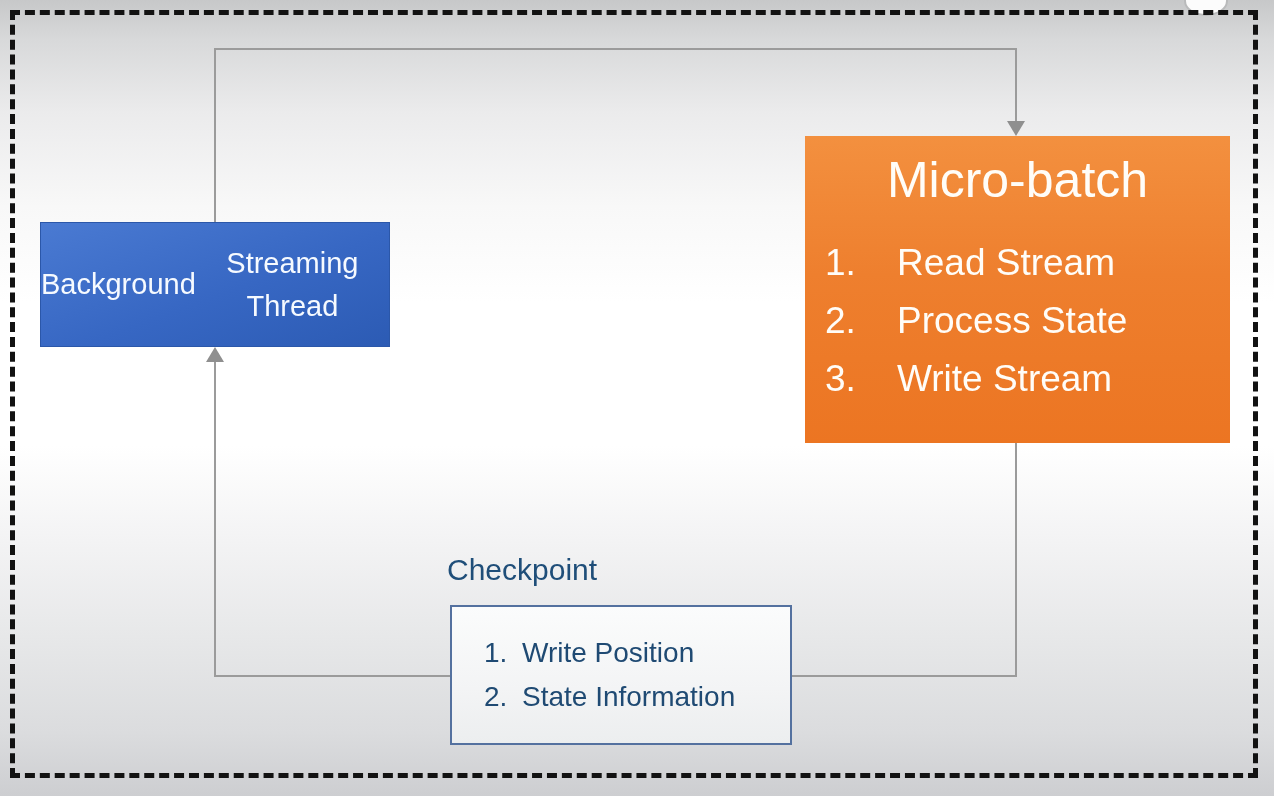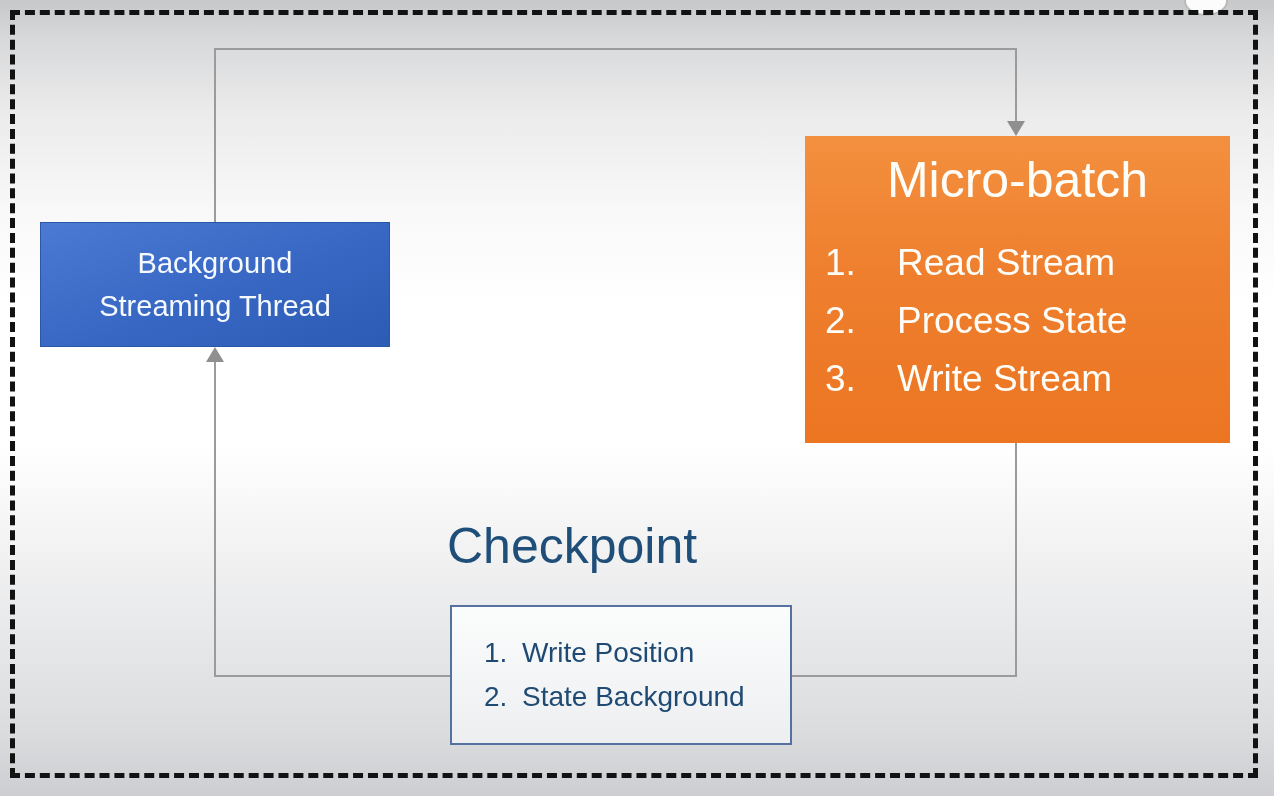--- a/index.html
+++ b/index.html
@@ -35,40 +35,40 @@
   .arrow.up{
     border-left:9px solid transparent;border-right:9px solid transparent;
     border-bottom:15px solid #8f8f8f;
   }
   
   .blue-box{
     position:absolute;left:40px;top:222px;width:350px;height:125px;
     box-sizing:border-box;z-index:2;
     background:linear-gradient(160deg,#4a7ad2 0%,#3767c3 55%,#2c5bb4 100%);
     border:1px solid #2b57a9;
-    display:flex;flex-direction:column;align-items:center;justify-content:center;
+    display:flex;flex-direction:row;align-items:center;justify-content:center;
     color:#f6faff;font-size:29px;line-height:43px;text-align:center;
   }
   
   .orange-box{
     position:absolute;left:805px;top:136px;width:425px;height:307px;
     box-sizing:border-box;z-index:2;
     background:linear-gradient(180deg,#f3903f 0%,#ee7f2e 45%,#ec7522 100%);
     color:#fffdf8;
   }
   .orange-title{
     margin-top:14px;text-align:center;font-size:50px;line-height:60px;
   }
   .orange-list{margin-top:24px;padding-left:20px;}
   .orange-item{display:flex;font-size:37px;line-height:58px;}
   .orange-item .num{width:72px;text-align:left;padding-left:0;}
   
   .checkpoint-label{
-    position:absolute;left:447px;top:524px;z-index:2;
-    color:#1f4e79;font-size:50px;line-height:44px;text-align:center;
+    position:absolute;left:447px;top:548px;z-index:2;
+    color:#1f4e79;font-size:30px;line-height:44px;text-align:center;
   }
   .checkpoint-box{
     position:absolute;left:450px;top:605px;width:342px;height:140px;
     box-sizing:border-box;z-index:2;
     background:linear-gradient(180deg,#fbfcfc 0%,#f3f4f5 60%,#eceeef 100%);
     border:2px solid #54719f;
     display:flex;flex-direction:column;justify-content:center;
     padding-left:32px;color:#1f4a73;font-size:28px;line-height:44px;
   }
   .cp-item{display:flex;}
@@ -118,17 +118,17 @@
 
   <div class="checkpoint-label">Checkpoint</div>
 
   <div class="checkpoint-box">
     <div class="cp-item">
       <span class="num">1.</span>
       <span>Write Position</span>
     </div>
     <div class="cp-item">
       <span class="num">2.</span>
-      <span>State Background</span>
+      <span>State Information</span>
     </div>
   </div>
 
 </div>
 
 </body></html>

